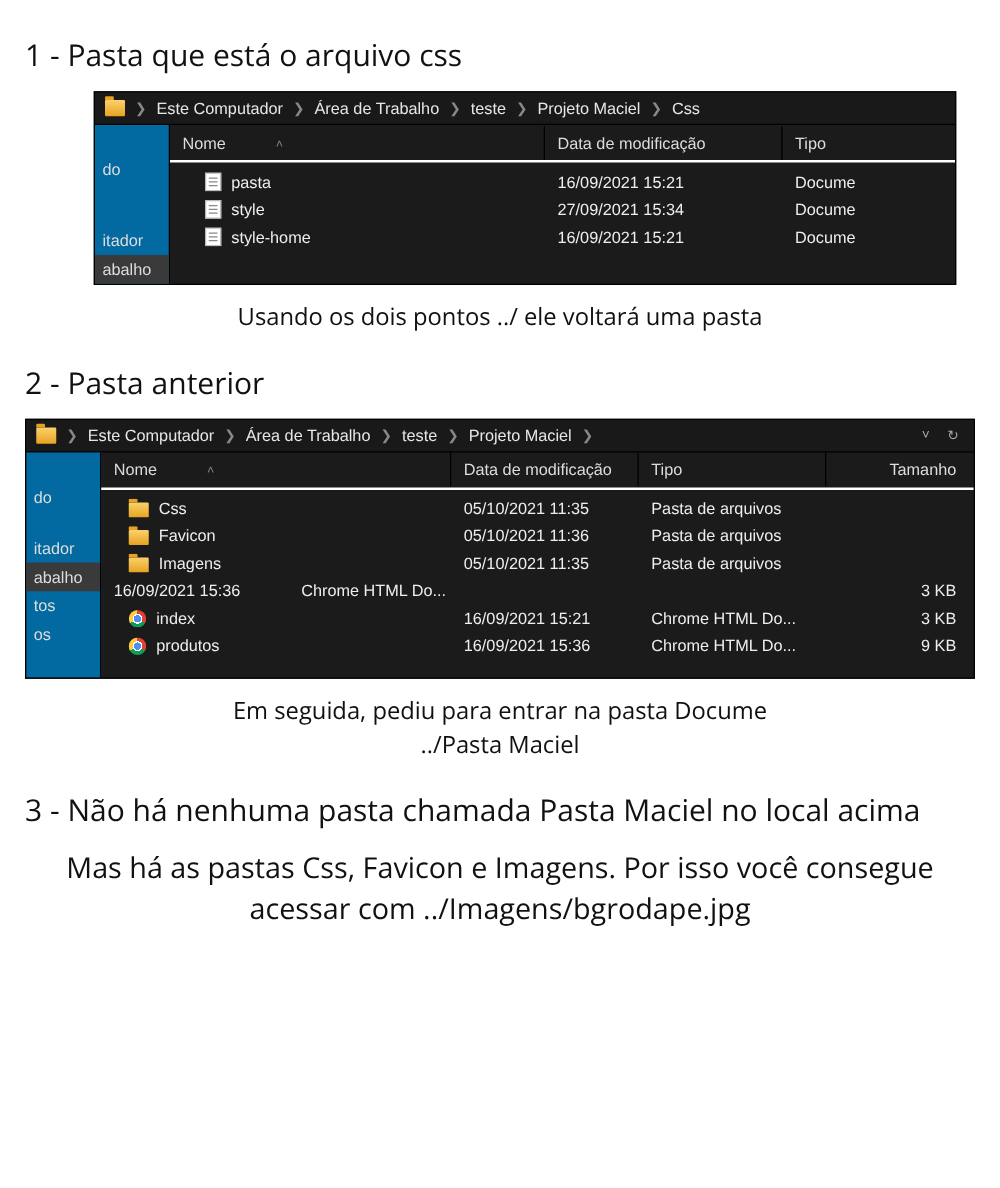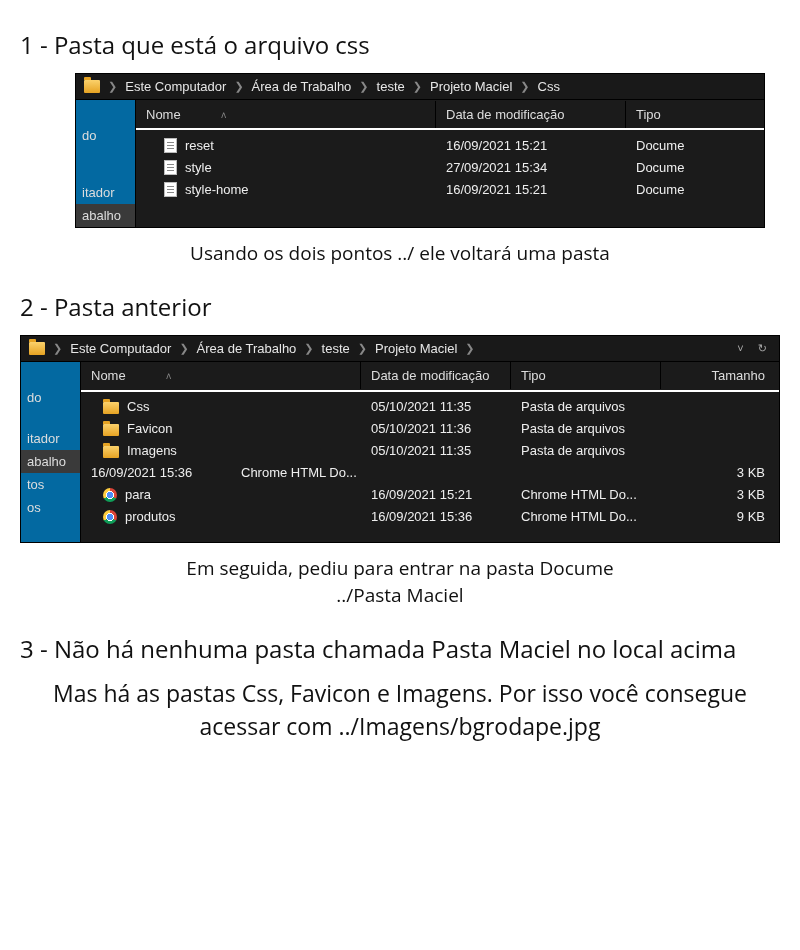--- a/index.html
+++ b/index.html
@@ -203,21 +203,21 @@
     <div class="filelist">
       <div class="cols">
         <div class="col c-name sort"><span>Nome</span><span class="sort-caret">˄</span></div>
         <div class="col c-date">Data de modificação</div>
         <div class="col c-type">Tipo</div>
       </div>
       <div class="rows" id="exp1-rows">
           <div class="row">
             <div class="cell c-name">
               <span class="ico ico-doc"></span>
-              <span>reset</span>
+              <span>pasta</span>
             </div>
             <div class="cell c-date">16/09/2021 15:21</div>
             <div class="cell c-type">Docume</div>
           </div>
           <div class="row">
             <div class="cell c-name">
               <span class="ico ico-doc"></span>
               <span>style</span>
             </div>
             <div class="cell c-date">27/09/2021 15:34</div>
@@ -301,21 +301,21 @@
             <div class="cell c-size"></div>
           </div>
           <div class="row">
             <div class="cell c-date">16/09/2021 15:36</div>
             <div class="cell c-type">Chrome HTML Do...</div>
             <div class="cell c-size">3 KB</div>
           </div>
           <div class="row">
             <div class="cell c-name">
               <span class="ico ico-chrome"></span>
-              <span>para</span>
+              <span>index</span>
             </div>
             <div class="cell c-date">16/09/2021 15:21</div>
             <div class="cell c-type">Chrome HTML Do...</div>
             <div class="cell c-size">3 KB</div>
           </div>
           <div class="row">
             <div class="cell c-name">
               <span class="ico ico-chrome"></span>
               <span>produtos</span>
             </div>

